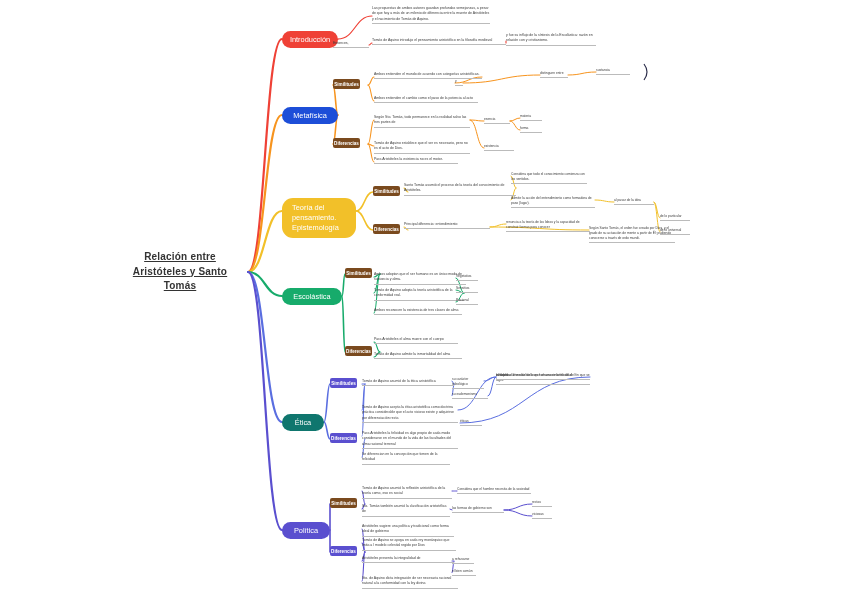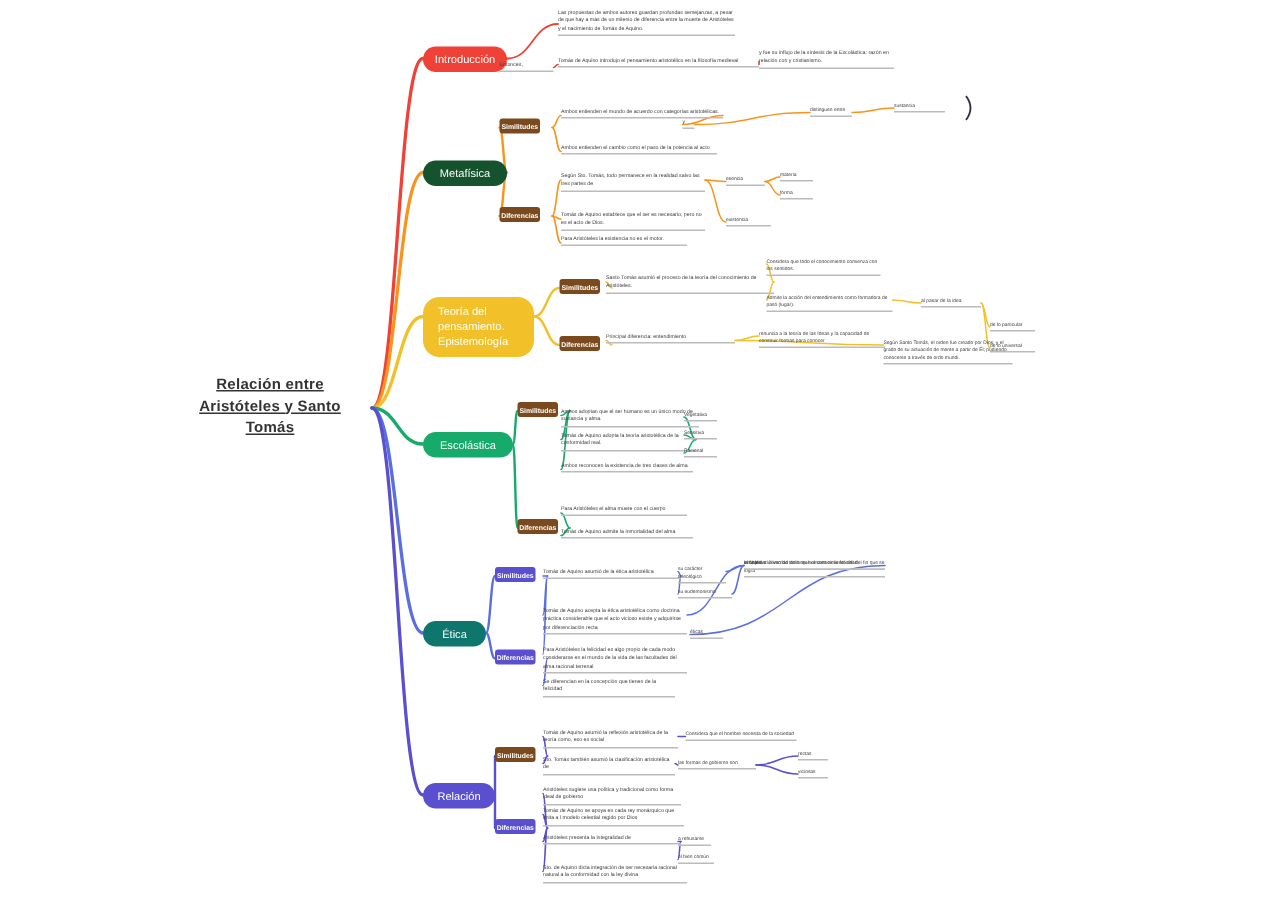--- a/index.html
+++ b/index.html
@@ -124,21 +124,21 @@
       <path d="M365,552 C363.5,552 363.5,581 362,581" fill="none" stroke="#5a4fcf" stroke-width="1.1" stroke-linecap="round"></path>
       <path d="M644,64 q6,8 0,16" fill="none" stroke="#2b2d4a" stroke-width="1.2"></path>
     </svg>
   <div id="nodes">
       <div class="node root" style="left: 120px; top: 250px; width: 120px; text-decoration: underline;">Relación entre Aristóteles y Santo Tomás</div>
       <div class="node pill" style="left: 282px; top: 31px; width: 56px; background: rgb(239, 65, 54);">Introducción</div>
       <div class="node leaf u" style="left: 372px; top: 6px; width: 118px;">Las propuestas de ambos autores guardan profundas semejanzas, a pesar de que hay a más de un milenio de diferencia entre la muerte de Aristóteles y el nacimiento de Tomás de Aquino.</div>
       <div class="node leaf u" style="left: 333px; top: 41px; width: 36px;">Entonces,</div>
       <div class="node leaf u" style="left: 372px; top: 38px; width: 134px;">Tomás de Aquino introdujo el pensamiento aristotélico en la filosofía medieval</div>
       <div class="node leaf u" style="left: 506px; top: 33px; width: 90px;">y fue su influjo de la síntesis de la Escolástica: razón en relación con y cristianismo.</div>
-      <div class="node pill" style="left: 282px; top: 107px; width: 56px; background: #14532d;">Metafísica</div>
+      <div class="node pill" style="left: 282px; top: 107px; width: 56px; background: #1d4ed8;">Metafísica</div>
       <div class="node chip" style="left: 333px; top: 79px; width: 27px; background: rgb(122, 74, 30);">Similitudes</div>
       <div class="node leaf u" style="left: 374px; top: 72px; width: 108px;">Ambos entienden el mundo de acuerdo con categorías aristotélicas.</div>
       <div class="node leaf u tiny" style="left: 455px; top: 79px; width: 8px;">y</div>
       <div class="node leaf u tiny" style="left: 540px; top: 71px; width: 28px;">distinguen entre</div>
       <div class="node leaf u tiny" style="left: 596px; top: 68px; width: 34px;">sustancia</div>
       <div class="node leaf u" style="left: 374px; top: 96px; width: 104px;">Ambos entienden el cambio como el paso de la potencia al acto</div>
       <div class="node chip" style="left: 333px; top: 138px; width: 27px; background: rgb(122, 74, 30);">Diferencias</div>
       <div class="node leaf u" style="left: 374px; top: 115px; width: 96px;">Según Sto. Tomás, todo permanece en la realidad salvo las tres partes de</div>
       <div class="node leaf u tiny" style="left: 484px; top: 117px; width: 26px;">esencia</div>
       <div class="node leaf u tiny" style="left: 520px; top: 114px; width: 22px;">materia</div>
@@ -175,21 +175,21 @@
       <div class="node leaf u tiny" style="left: 452px; top: 377px; width: 32px;">su carácter teleológico</div>
       <div class="node leaf u tiny" style="left: 496px; top: 373px; width: 94px;">la finalidad o verdad de lo que el conocimiento del del fin que se logra</div>
       <div class="node leaf u tiny" style="left: 452px; top: 392px; width: 36px;">su eudemonismo</div>
       <div class="node leaf u tiny" style="left: 496px; top: 373px; width: 94px;">el objetivo último de todo ser humano es la felicidad</div>
       <div class="node leaf u" style="left: 362px; top: 405px; width: 96px;">Tomás de Aquino acepta la ética aristotélica como doctrina práctica considerable que el acto vicioso existe y adquirirse por diferenciación recta</div>
       <div class="node leaf u tiny" style="left: 496px; top: 373px; width: 94px;">virtudes</div>
       <div class="node leaf u tiny" style="left: 460px; top: 419px; width: 22px;">éticas</div>
       <div class="node leaf u" style="left: 362px; top: 431px; width: 96px;">Para Aristóteles la felicidad es algo propio de cada modo considerarse en el mundo de la vida de las facultades del alma racional terrenal</div>
       <div class="node chip" style="left: 330px; top: 433px; width: 27px; background: rgb(90, 79, 207);">Diferencias</div>
       <div class="node leaf u" style="left: 362px; top: 452px; width: 88px;">Se diferencian en la concepción que tienen de la felicidad</div>
-      <div class="node pill" style="left: 282px; top: 522px; width: 48px; background: rgb(90, 79, 207);">Relación</div>
+      <div class="node pill" style="left: 282px; top: 522px; width: 48px; background: rgb(90, 79, 207);">Política</div>
       <div class="node chip" style="left: 330px; top: 498px; width: 27px; background: rgb(122, 74, 30);">Similitudes</div>
       <div class="node leaf u" style="left: 362px; top: 486px; width: 90px;">Tomás de Aquino asumió la reflexión aristotélica de la teoría como, eso es social</div>
       <div class="node leaf u tiny" style="left: 457px; top: 487px; width: 74px;">Considera que el hombre necesita de la sociedad</div>
       <div class="node leaf u" style="left: 362px; top: 504px; width: 88px;">Sto. Tomás también asumió la clasificación aristotélica de</div>
       <div class="node leaf u tiny" style="left: 452px; top: 506px; width: 52px;">las formas de gobierno son</div>
       <div class="node leaf u tiny" style="left: 532px; top: 500px; width: 20px;">rectas</div>
       <div class="node leaf u tiny" style="left: 532px; top: 512px; width: 20px;">viciosas</div>
       <div class="node chip" style="left: 330px; top: 546px; width: 27px; background: rgb(90, 79, 207);">Diferencias</div>
       <div class="node leaf u" style="left: 362px; top: 524px; width: 92px;">Aristóteles sugiere una política y tradicional como forma ideal de gobierno</div>
       <div class="node leaf u" style="left: 362px; top: 538px; width: 94px;">Tomás de Aquino se apoya en cada rey monárquico que imita a l modelo celestial regido por Dios</div>

